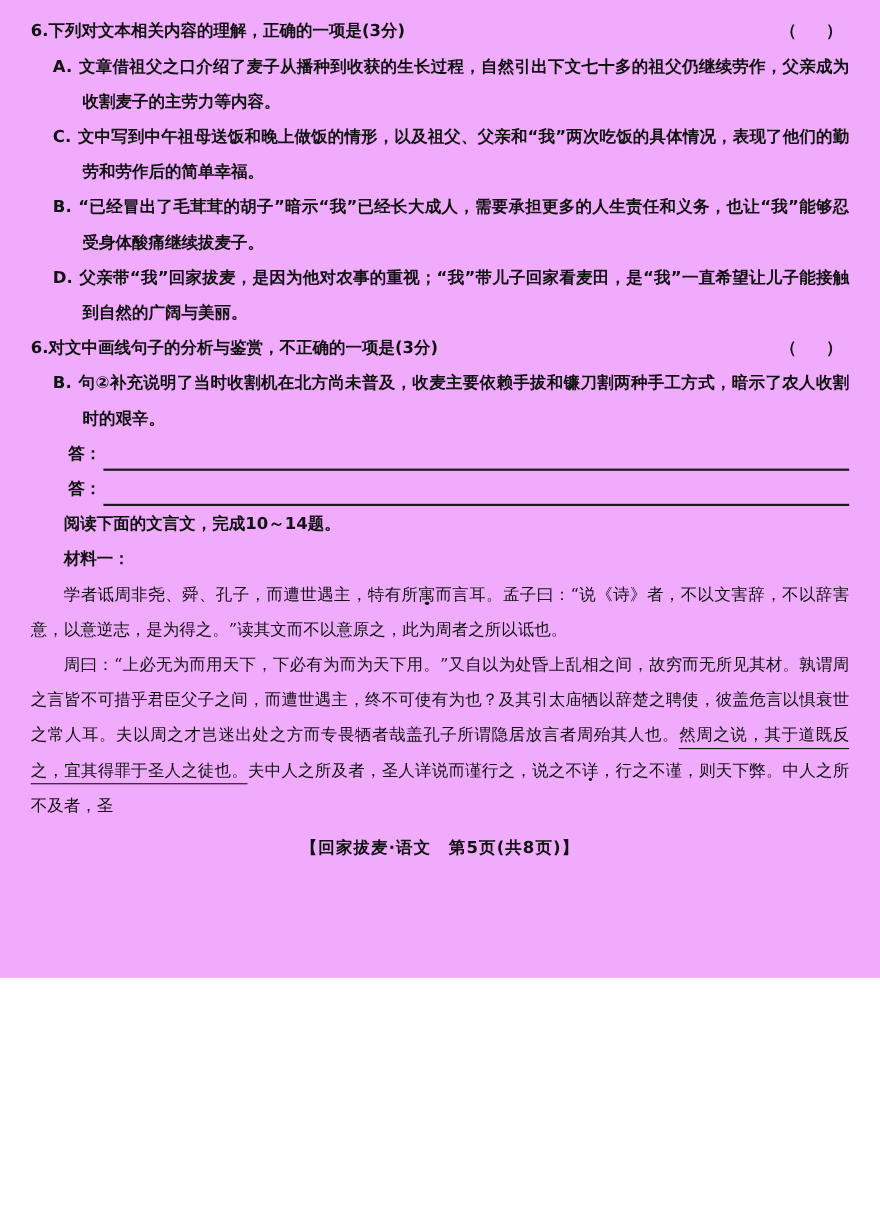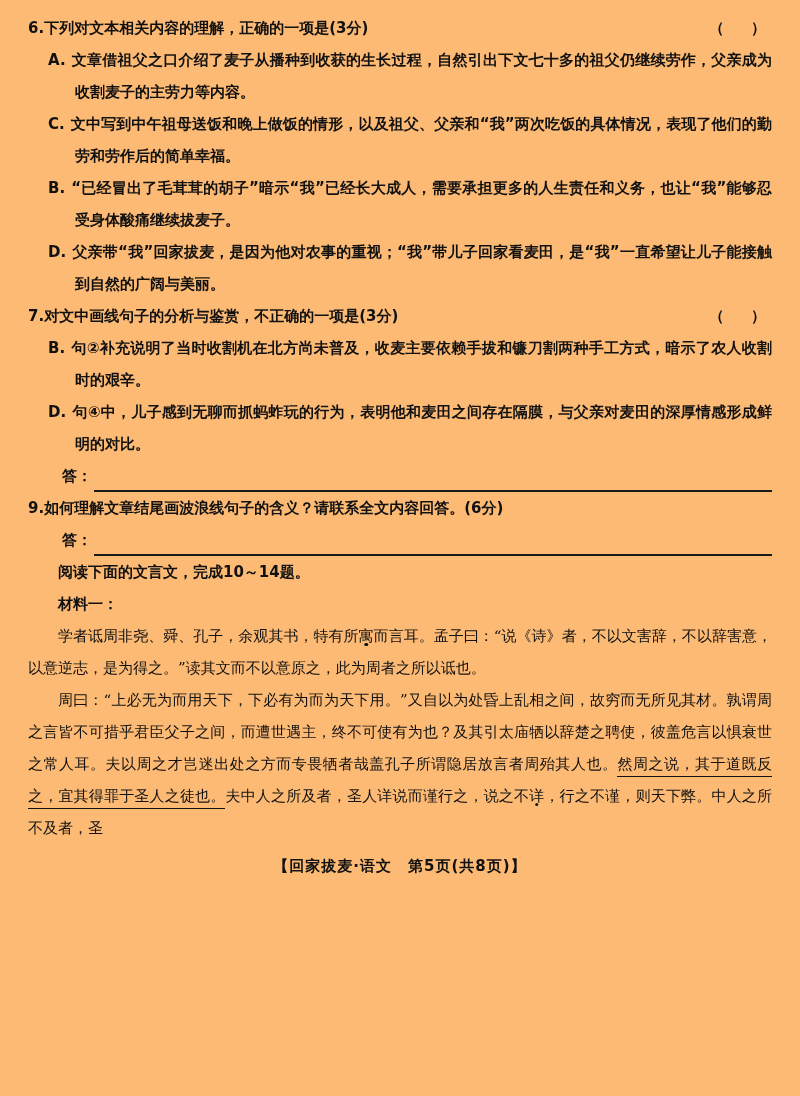--- a/index.html
+++ b/index.html
@@ -3,22 +3,22 @@
 <meta charset="utf-8">
 <style>
   html, body {
     margin: 0;
     padding: 0;
     background: #ffffff;
   }
   .page {
     position: relative;
     width: 800px;
-    height: 1096px;
-    background: #fdba74;
+    height: 889px;
+    background: #f0abfc;
     color: #111;
     font-family: "DejaVu Sans", sans-serif;
     font-size: 15px;
     line-height: 32px;
     box-sizing: border-box;
     padding: 12px 28px 0 28px;
     overflow: hidden;
   }
   .q-block { font-weight: 700; }
   .stem-row {
@@ -113,48 +113,44 @@
     <div class="option">
       <span class="opt-label">B.</span><span>“已经冒出了毛茸茸的胡子”暗示“我”已经长大成人，需要承担更多的人生责任和义务，也让“我”能够忍受身体酸痛继续拔麦子。</span>
     </div>
     <div class="option">
       <span class="opt-label">D.</span><span>父亲带“我”回家拔麦，是因为他对农事的重视；“我”带儿子回家看麦田，是“我”一直希望让儿子能接触到自然的广阔与美丽。</span>
     </div>
   </div>
 
   <div class="q-block">
     <div class="stem-row">
-      <span>7.对文中画线句子的分析与鉴赏，不正确的一项是(3分)</span>
+      <span>6.对文中画线句子的分析与鉴赏，不正确的一项是(3分)</span>
       <span class="bracket">（　）</span>
     </div>
     <div class="option">
       <span class="opt-label">B.</span><span>句②补充说明了当时收割机在北方尚未普及，收麦主要依赖手拔和镰刀割两种手工方式，暗示了农人收割时的艰辛。</span>
-    </div>
-    <div class="option">
-      <span class="opt-label">D.</span><span>句④中，儿子感到无聊而抓蚂蚱玩的行为，表明他和麦田之间存在隔膜，与父亲对麦田的深厚情感形成鲜明的对比。</span>
     </div>
   </div>
 
   <div class="q-block">
     <div class="answer-row">
       <span class="answer-label">答：</span>
       <span class="answer-line"></span>
     </div>
   </div>
 
   <div class="q-block">
-    <div>9.如何理解文章结尾画波浪线句子的含义？请联系全文内容回答。(6分)</div>
     <div class="answer-row">
       <span class="answer-label">答：</span>
       <span class="answer-line"></span>
     </div>
   </div>
 
   <div>
     <div class="instruction indent2">阅读下面的文言文，完成10～14题。</div>
     <div class="material-label indent2">材料一：</div>
-    <div class="classical"><span class="seg-plain">学者诋周非尧、舜、孔子，余观其书，特有所</span><span class="seg-dot">寓</span><span class="seg-plain">而言耳。孟子曰：“说《诗》者，不以文害辞，不以辞害意，以意逆志，是为得之。”读其文而不以意原之，此为周者之所以诋也。</span></div>
+    <div class="classical"><span class="seg-plain">学者诋周非尧、舜、孔子，而遭世遇主，特有所</span><span class="seg-dot">寓</span><span class="seg-plain">而言耳。孟子曰：“说《诗》者，不以文害辞，不以辞害意，以意逆志，是为得之。”读其文而不以意原之，此为周者之所以诋也。</span></div>
     <div class="classical"><span class="seg-plain">周曰：“上必无为而用天下，下必有为而为天下用。”又自以为处昏上乱相之间，故穷而无所见其材。孰谓周之言皆不可措乎君臣父子之间，而遭世遇主，终不可使有为也？及其引太庙牺以辞楚之聘使，彼盖危言以惧衰世之常人耳。</span><span class="seg-wavy">夫以周之才岂迷出处之方而专畏牺者哉盖孔子所谓隐居放言者周殆其人也。</span><span class="seg-underline">然周之说，其于道既反之，宜其得罪于圣人之徒也。</span><span class="seg-plain">夫中人之所及者，圣人详说而谨行之，说之不</span><span class="seg-dot">详</span><span class="seg-plain">，行之不谨，则天下弊。中人之所不及者，圣</span></div>
   </div>
 
   <div class="footer">【回家拔麦·语文　第5页(共8页)】</div>
 
 </div>
 
 </body></html>

